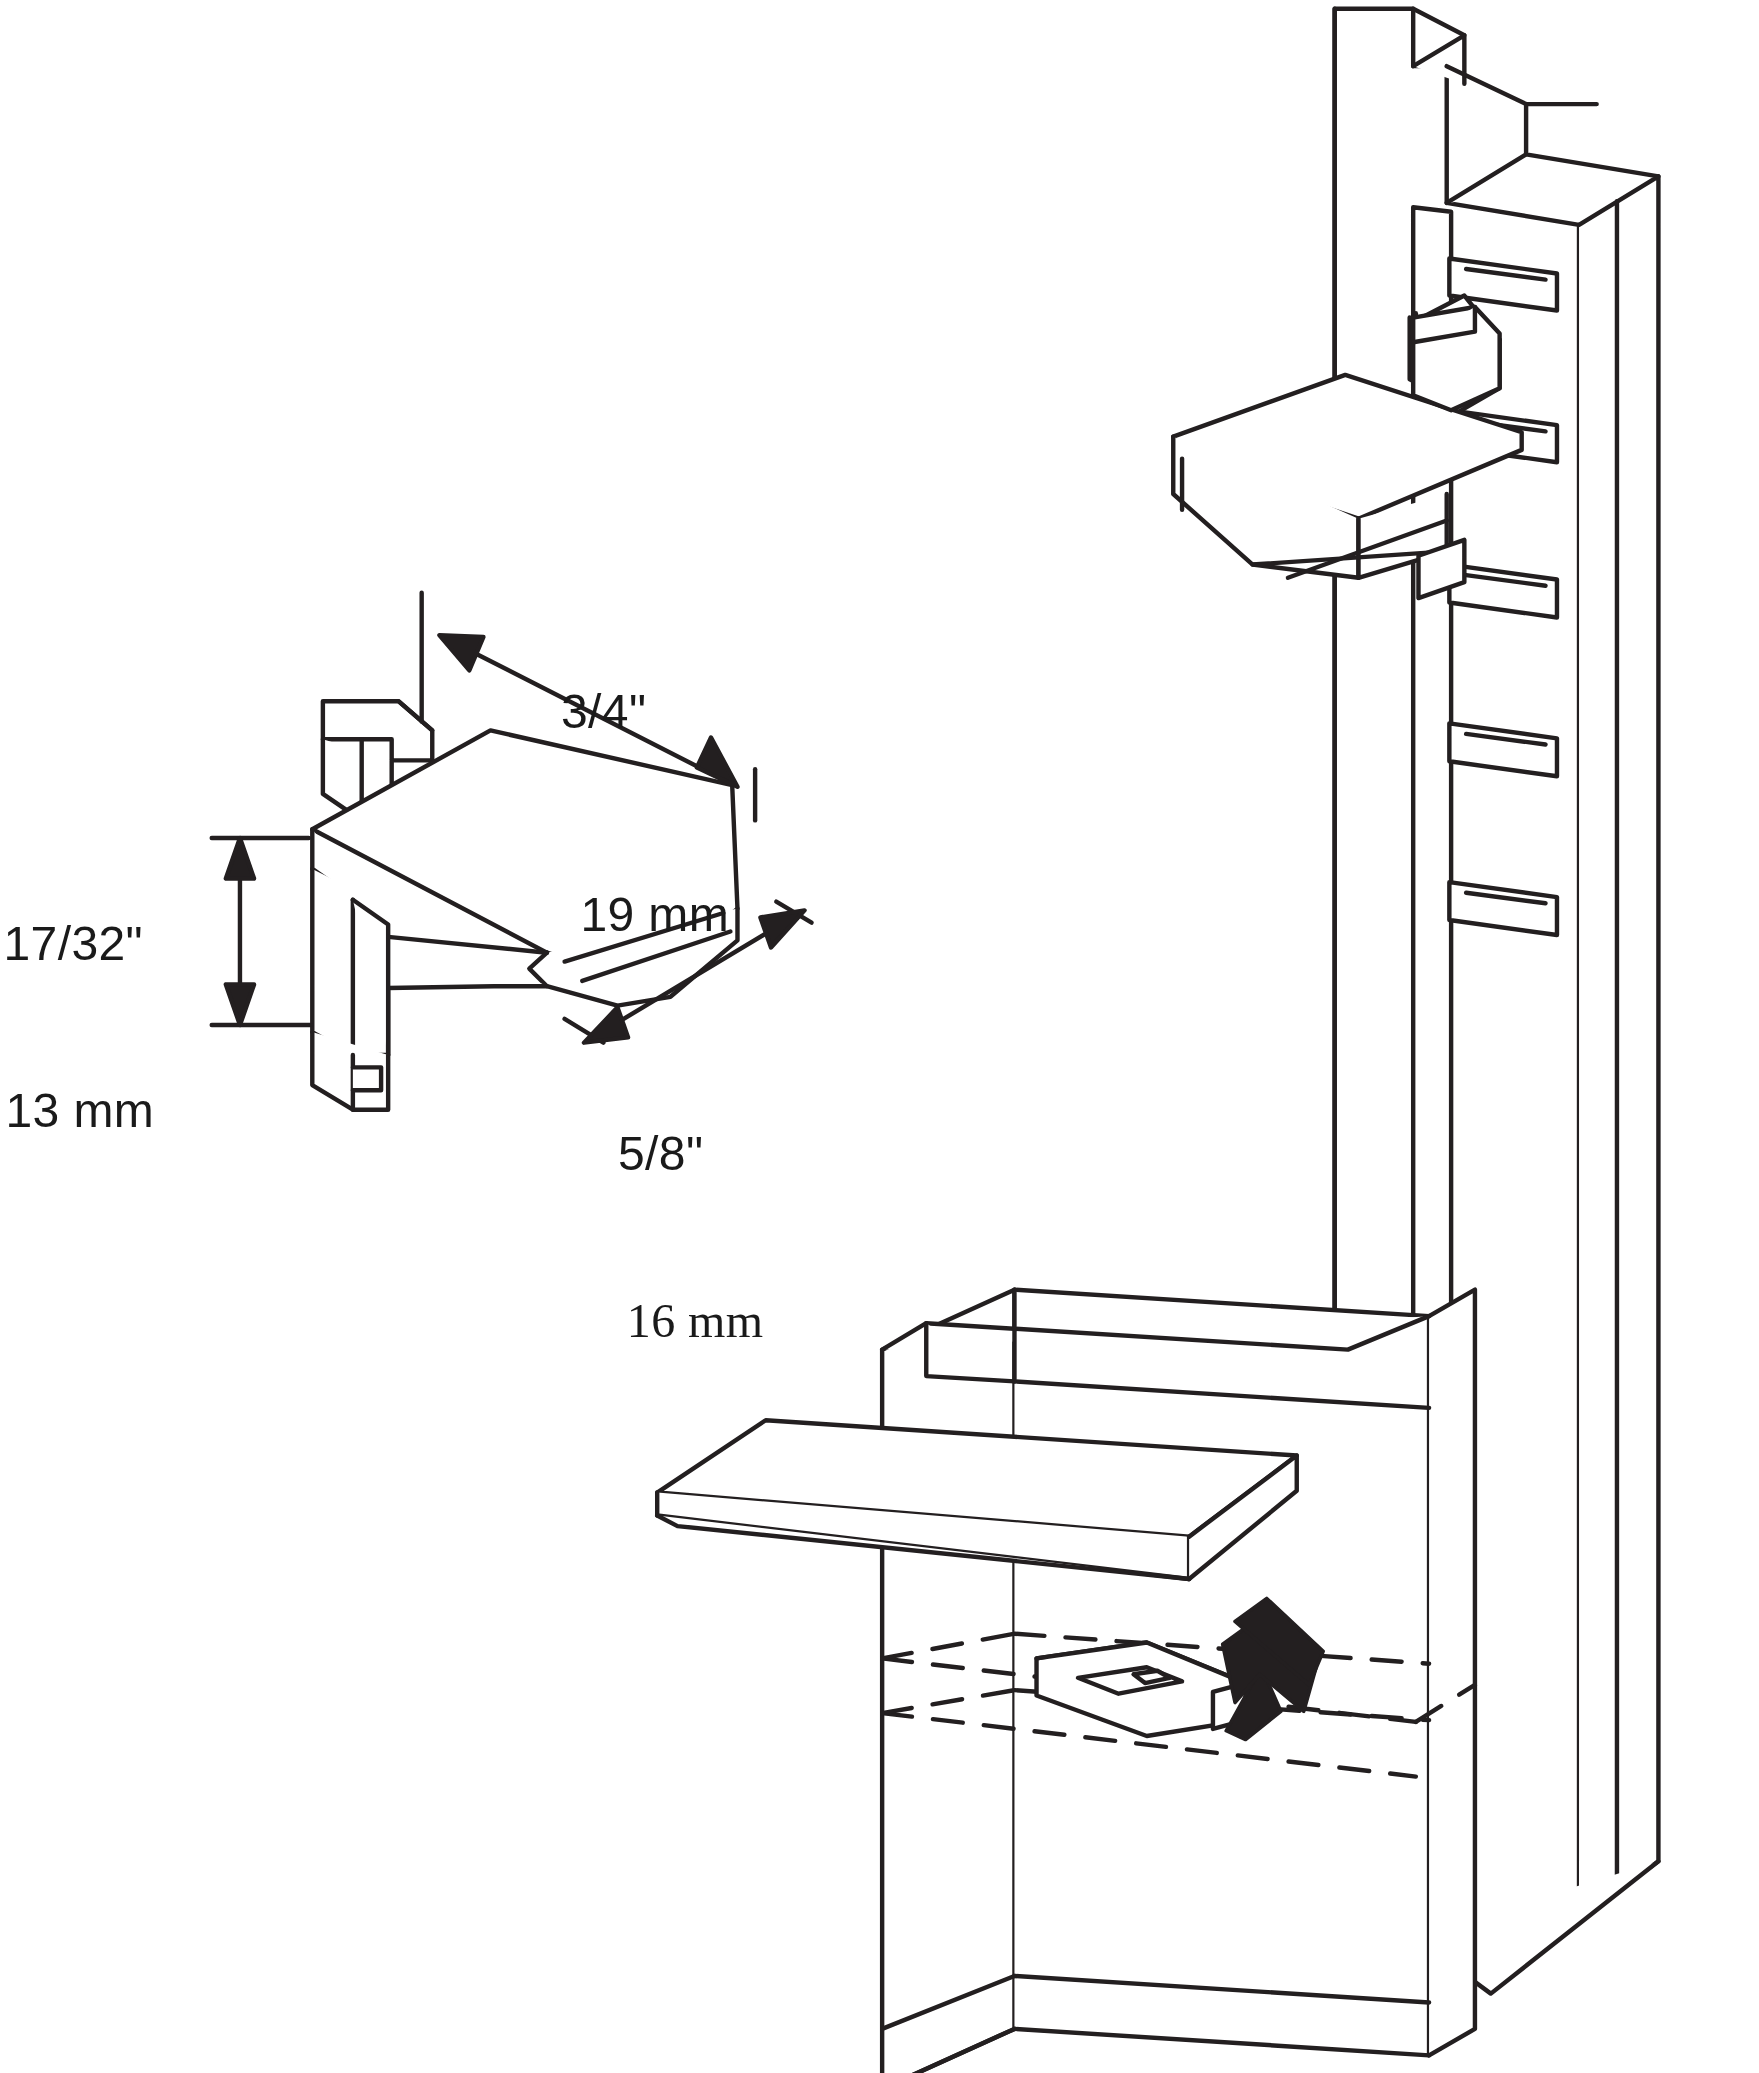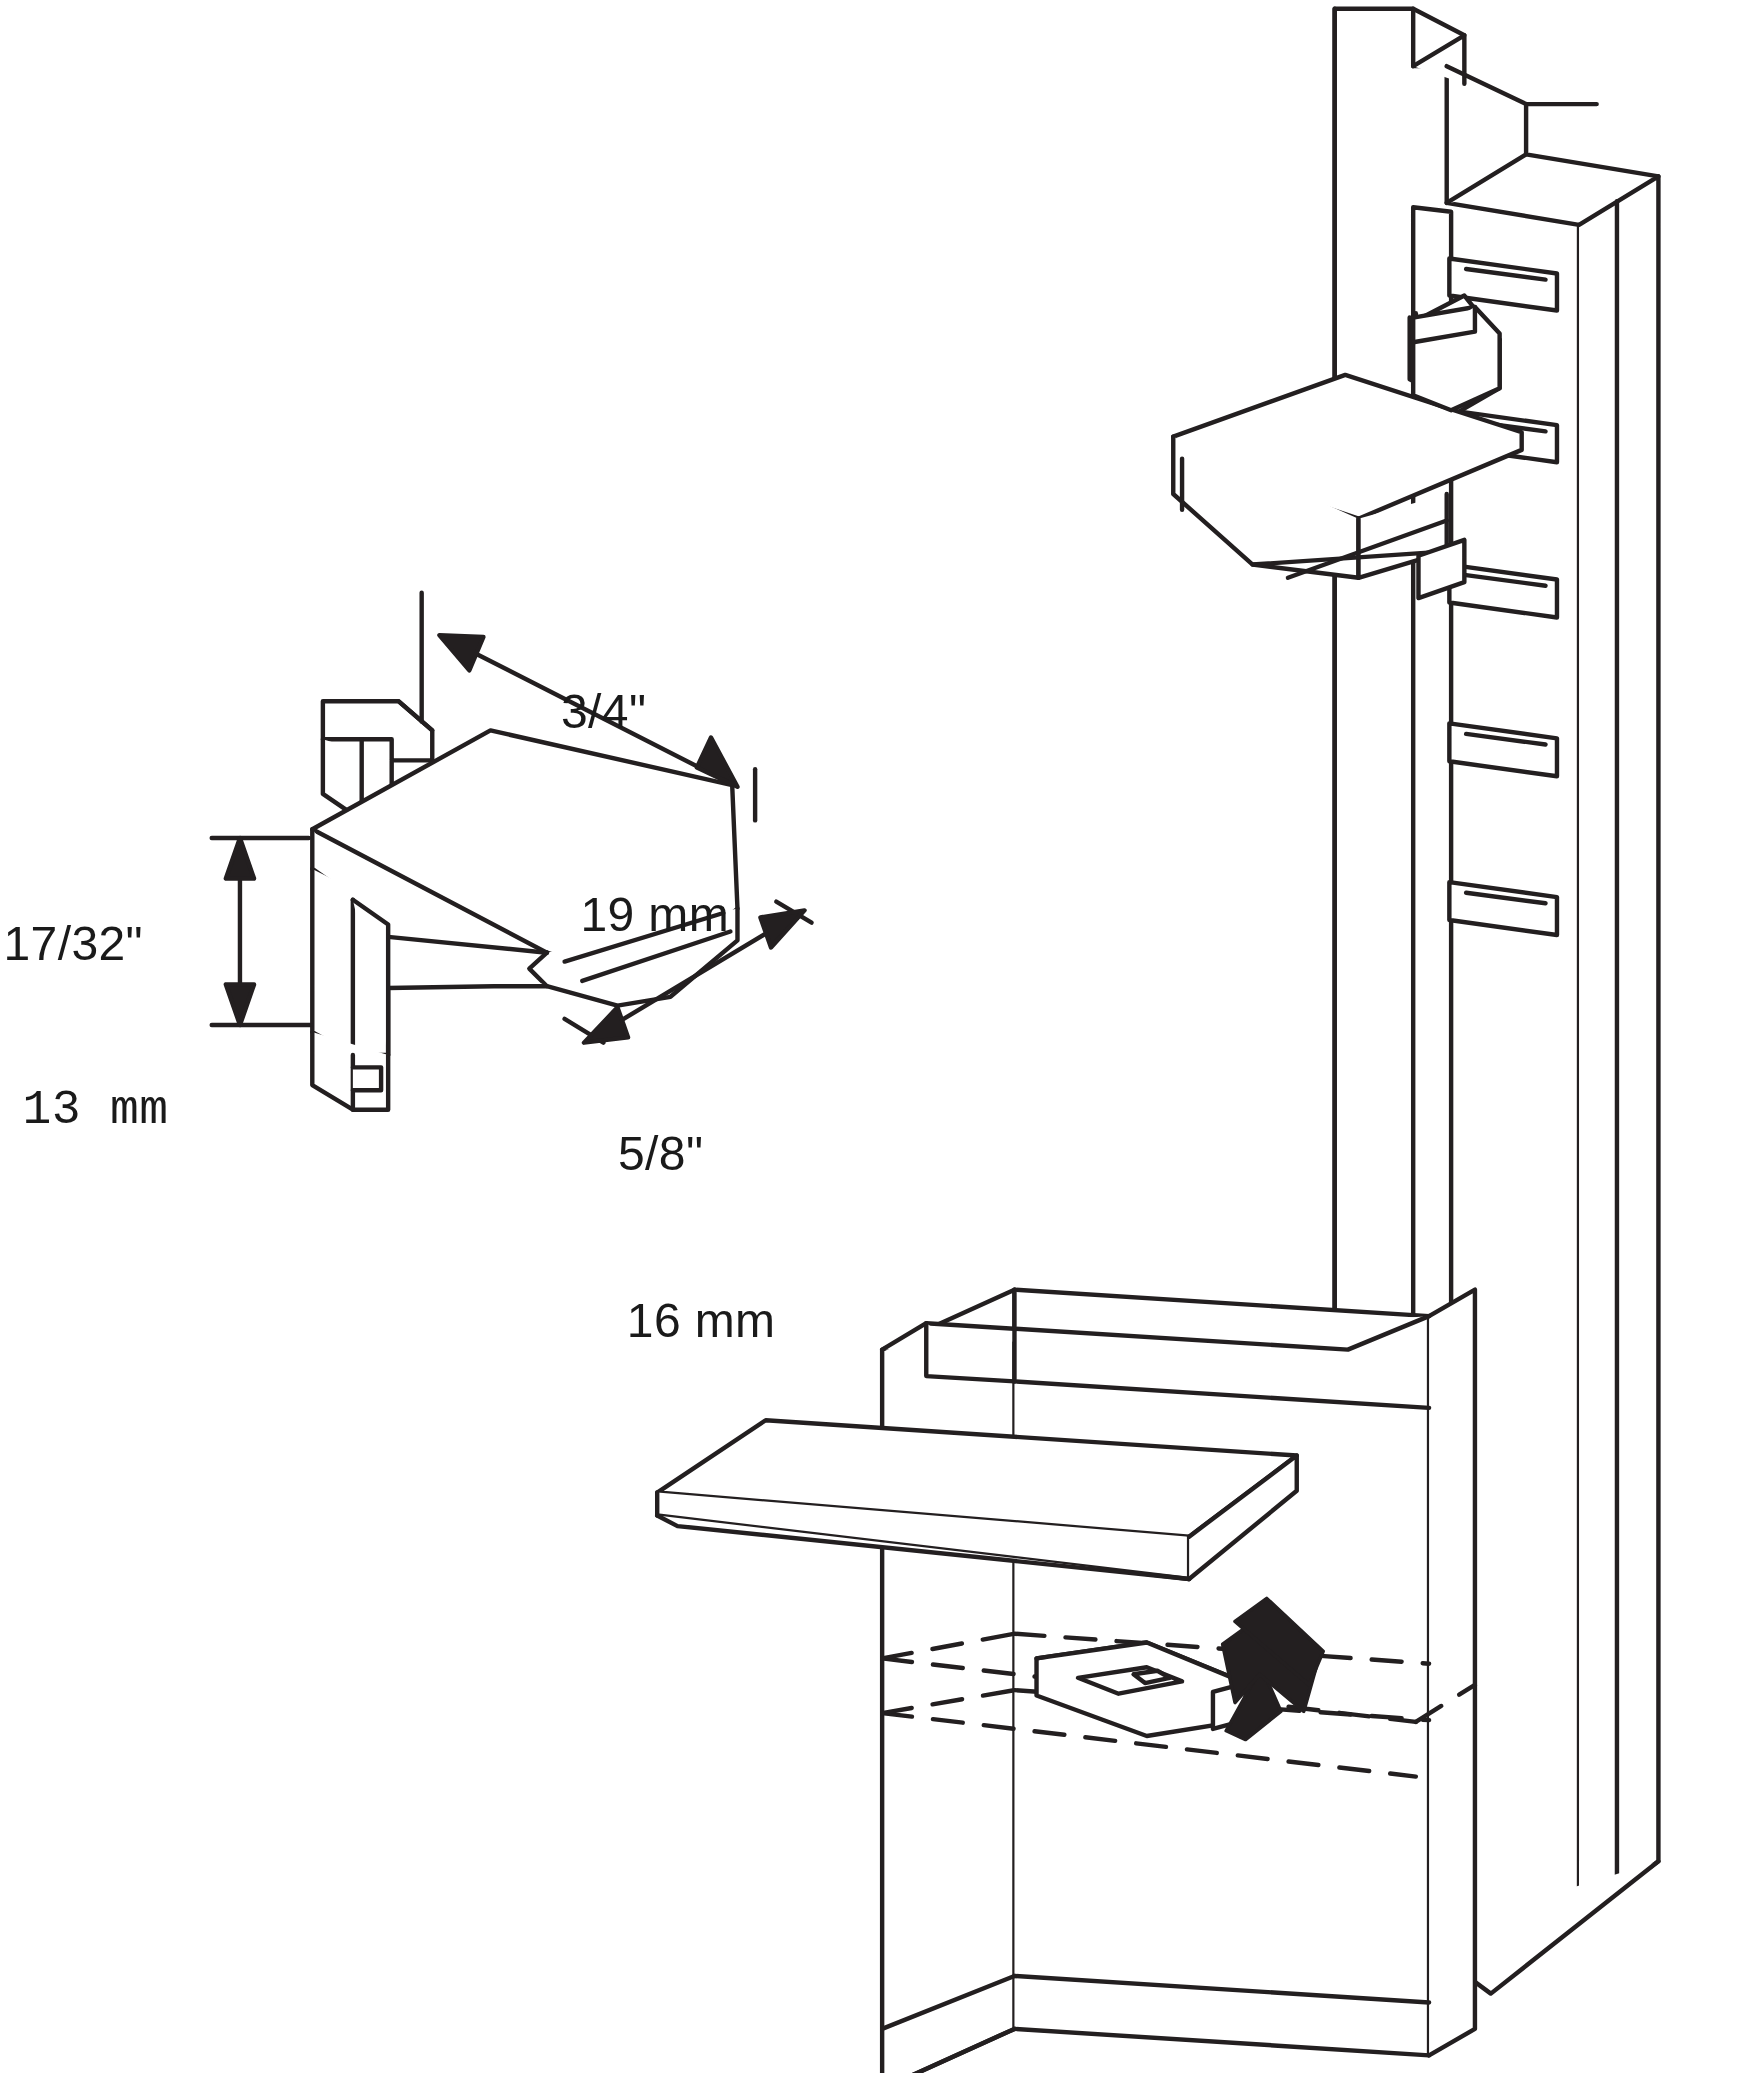--- a/index.html
+++ b/index.html
@@ -41,30 +41,30 @@
   .lbl-width .ln:nth-child(2) {
     margin-left: 19.4px;
     margin-top: 36px;
   }
   .lbl-height {
     left: 3.5px;
     top: 805px;
     text-align: left;
   }
   .lbl-height .ln:nth-child(2) {
-    margin-left: 19px;
-    font-family: Liberation Mono, monospace;
+    margin-left: 2px;
   }
   .lbl-depth {
     left: 618px;
     top: 1015px;
     text-align: left;
   }
   .lbl-depth .ln:nth-child(2) {
     margin-left: 8.8px;
+    font-family: Liberation Serif, serif;
   }
 </style>
 </head>
 <body>
 
 <svg id="sheet" viewBox="0 0 1994 2350" xmlns="http://www.w3.org/2000/svg">
 
   <g fill="#ffffff" stroke="#231f20" stroke-width="5" stroke-linejoin="round" stroke-linecap="round">
 
     <path d="M1513 10 L1602 10 L1602 75 L1640 75 L1640 230 L1790 255 L1790 2175 L1645 2200 L1645 240 L1602 235 L1602 2195 L1513 2220 Z"></path>

